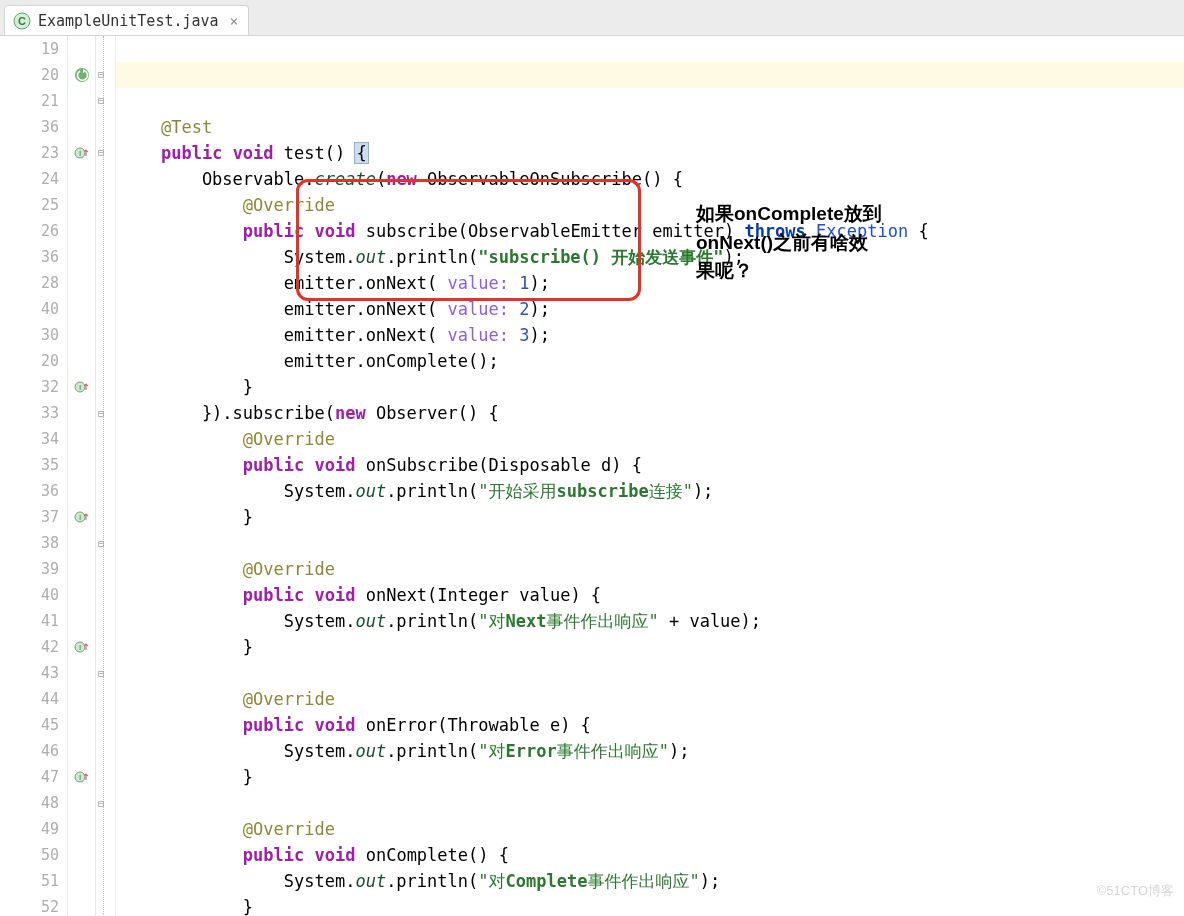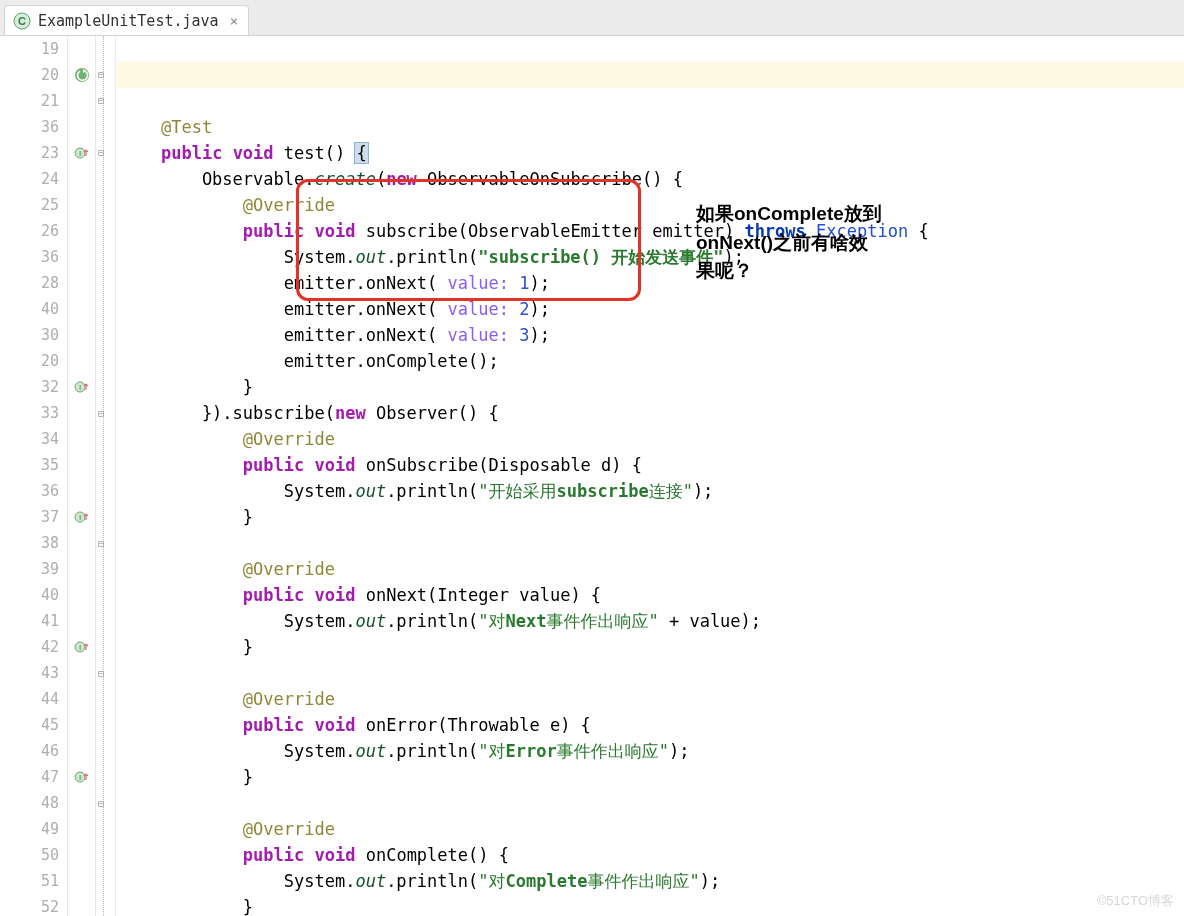--- a/index.html
+++ b/index.html
@@ -133,21 +133,21 @@
     position: absolute;
     color: #000000;
     font-weight: bold;
     font-size: 19px;
     font-family: "PingFang SC", "Microsoft YaHei", sans-serif;
     line-height: 1.5;
     z-index: 5;
   }
   .watermark {
     position: absolute;
-    bottom: 6px;
+    bottom: 16px;
     right: 10px;
     color: #d6d6d6;
     font-size: 13px;
     font-family: Arial, sans-serif;
     z-index: 20;
   }
 </style>
 </head>
 <body>
 

